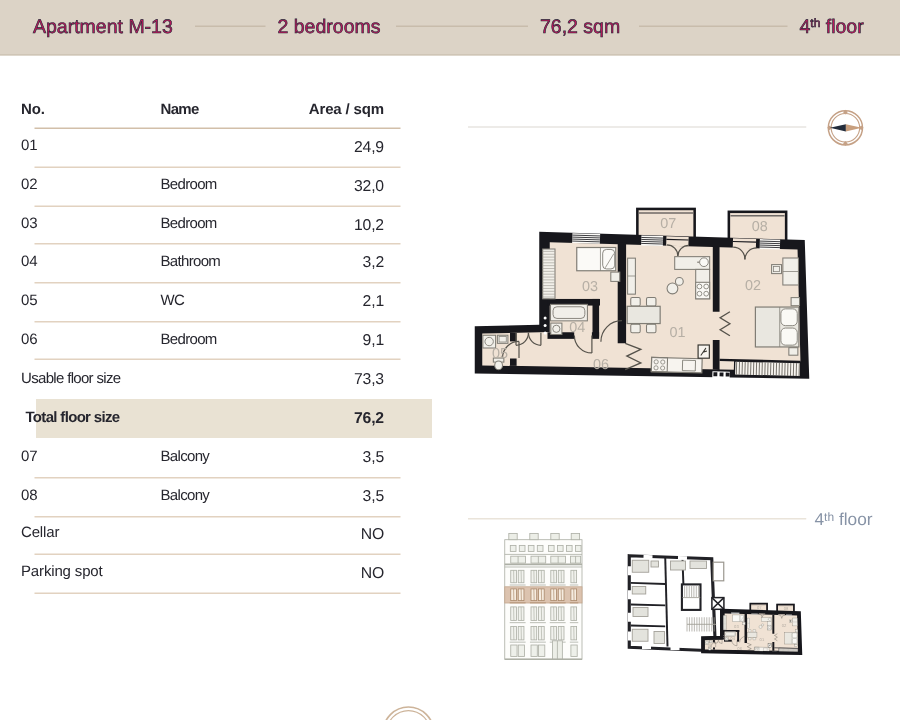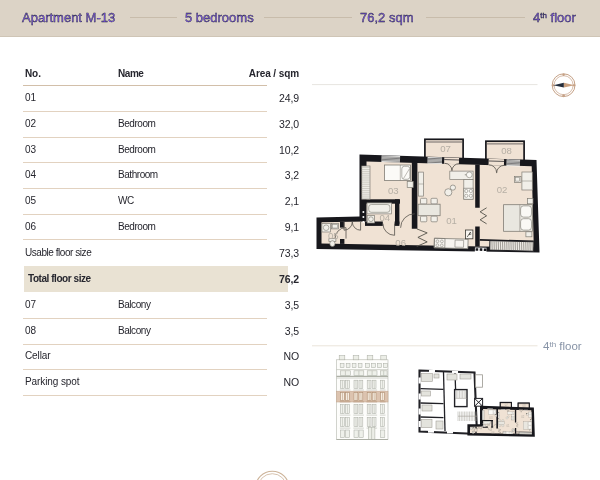--- a/index.html
+++ b/index.html
@@ -1,40 +1,40 @@
 <!DOCTYPE html>
 <html><head>
 <meta charset="utf-8">
 <style>
   html,body{margin:0;padding:0;}
   body{width:600px;height:480px;background:#ffffff;position:relative;overflow:hidden;
        font-family:"Liberation Sans", sans-serif;}
   .abs{position:absolute;}
   
   #topbar{left:0;top:0;width:600px;height:36px;background:#dcd3c6;border-bottom:1px solid #cfc5b6;}
-  .htxt{position:absolute;top:0;height:36px;line-height:36px;font-size:13px;color:#8b5cf6;font-weight:400;-webkit-text-stroke:0.4px #1d2433;letter-spacing:0px;}
+  .htxt{position:absolute;top:0;height:36px;line-height:36px;font-size:13px;color:#be185d;font-weight:400;-webkit-text-stroke:0.4px #1d2433;letter-spacing:0px;}
   .hline{position:absolute;top:17px;height:1px;background:#c8bcab;}
   
-  .trow{position:absolute;left:25px;width:242px;height:14px;line-height:14px;font-size:10px;color:#26262e;letter-spacing:-0.1px;padding-left:32px;}
+  .trow{position:absolute;left:14px;width:242px;height:14px;line-height:14px;font-size:10px;color:#26262e;letter-spacing:-0.1px;}
   .trow .c1{position:absolute;left:0;}
   .trow .c2{position:absolute;left:93px;letter-spacing:-0.45px;}
   .trow .c3{position:absolute;right:0;font-size:10.5px;}
   .tline{position:absolute;left:23px;width:244px;height:1px;background:#e2d2c0;}
   sup{font-size:8px;vertical-align:baseline;position:relative;top:-4px;}
 </style>
 </head>
 <body>
 
 <div id="topbar" class="abs"></div>
 
 <div class="htxt" style="left:22px;">Apartment M-13</div>
 
 <div class="hline" style="left:130px;width:47px;"></div>
 
-<div class="htxt" style="left:185px;">5 bedrooms</div>
+<div class="htxt" style="left:185px;">2 bedrooms</div>
 
 <div class="hline" style="left:264px;width:88px;"></div>
 
 <div class="htxt" style="left:360px;">76,2 sqm</div>
 
 <div class="hline" style="left:426px;width:99px;"></div>
 
 <div class="htxt" style="left:533px;">4<sup>th</sup> floor</div>
 
 <div class="trow" style="top:66.5px;font-weight:700;">

